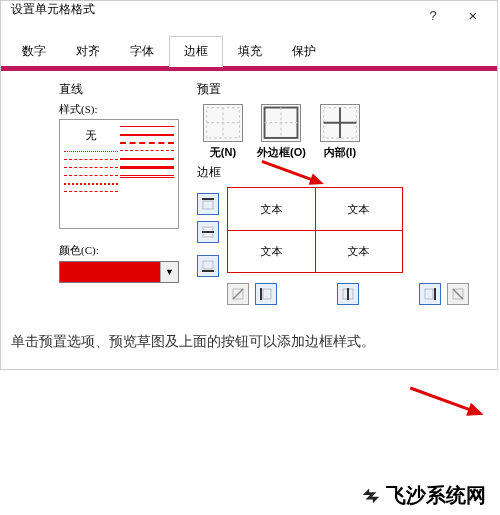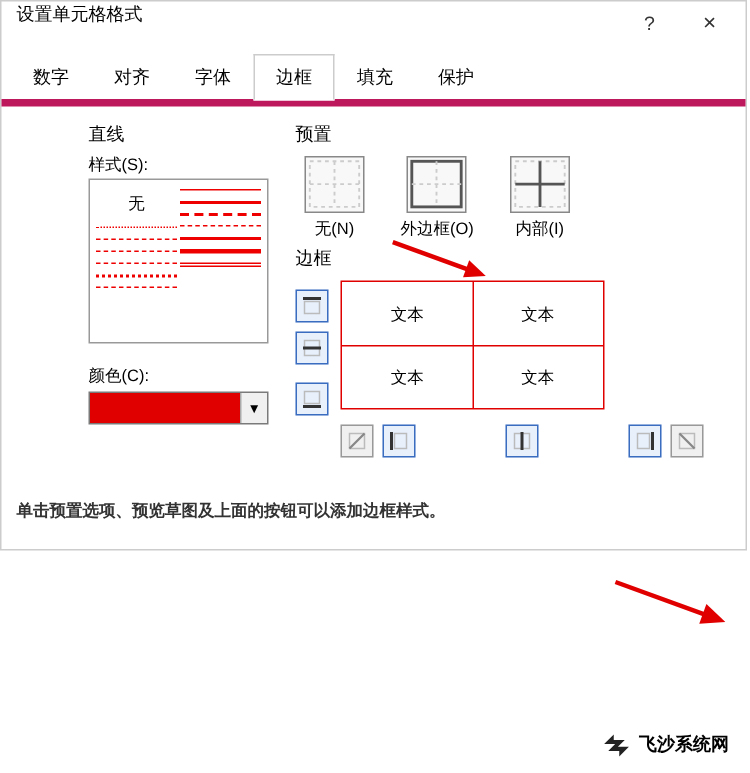--- a/index.html
+++ b/index.html
@@ -13,21 +13,21 @@
     .titlebar-btn.close { font-size: 15px; }
     
     .tabs { display: flex; border-bottom: 5px solid #be185d; padding: 0 6px; margin-top: 4px; }
     .tab { padding: 6px 14px; font-size: 12px; border: 1px solid transparent; position: relative; top: 1px; cursor: pointer; }
     .tab.active { border: 1px solid #ccc; border-bottom: 1px solid #fff; background: #fff; }
     
     .content { padding: 10px 14px; display: flex; gap: 18px; }
     
     .left-col { width: 120px; margin-left: 44px; }
     .section-label { font-size: 12px; margin-bottom: 4px; }
-    .sub-label { font-size: 11px; margin: 4px 0 2px; }
+    .sub-label { font-size: 11px; margin: 4px 0 2px; font-family: Liberation Serif, serif; }
     
     .style-box { border: 1px solid #999; height: 110px; padding: 4px; display: flex; gap: 2px; }
     .style-col { flex: 1; display: flex; flex-direction: column; gap: 6px; padding-top: 2px; }
     .style-none { font-size: 11px; text-align: center; padding: 2px 0; }
     .line-sample { height: 2px; width: 100%; }
     .ls-dot1 { border-top: 1px dotted #e00; }
     .ls-dot2 { border-top: 1px dashed #e00; }
     .ls-dot3 { border-top: 2px dotted #e00; }
     .ls-dot4 { border-top: 1px dashed #e00; }
     .ls-thin { border-top: 1px solid #e00; }
@@ -37,21 +37,21 @@
     .ls-dashdot { border-top: 1px dashed #e00; }
     .ls-dashdot2 { border-top: 2px dashed #e00; }
     .ls-dashdotdot { border-top: 1px dashed #e00; }
     
     .color-combo { display: flex; margin-top: 3px; height: 22px; border: 1px solid #7a7a7a; }
     .color-swatch { flex: 1; background: #e00000; }
     .color-dropdown { width: 18px; display: flex; align-items: center; justify-content: center; border-left: 1px solid #aaa; background: #f0f0f0; font-size: 9px; }
     
     .right-col { flex: 1; }
     
-    .preset-row { display: flex; gap: 24px; margin: 6px 0 4px 6px; }
+    .preset-row { display: flex; gap: 14px; margin: 6px 0 4px 6px; font-weight: bold; }
     .preset-item { display: flex; flex-direction: column; align-items: center; gap: 3px; }
     .preset-btn { width: 40px; height: 38px; border: 1px solid #888; background: #f8f8f8; display: flex; align-items: center; justify-content: center; cursor: pointer; }
     .preset-caption { font-size: 11px; }
     
     .border-section { display: flex; margin-top: 6px; }
     .edge-col-left { width: 24px; display: flex; flex-direction: column; gap: 6px; padding-top: 6px; margin-right: 6px; }
     .edge-bottom-row { display: flex; gap: 6px; margin-top: 6px; margin-left: 30px; align-items: center; }
     
     .small-btn { width: 22px; height: 22px; border: 1px solid #3a6cbf; background: #e8f0fc; display: flex; align-items: center; justify-content: center; cursor: pointer; }
     .small-btn.inactive { border: 1px solid #999; background: #f0f0f0; }
@@ -63,24 +63,24 @@
     .preview-cell { position: absolute; width: 50%; height: 50%; display: flex; align-items: center; justify-content: center; font-size: 11px; }
     .preview-cell.tl { top: 0; left: 0; }
     .preview-cell.tr { top: 0; right: 0; }
     .preview-cell.bl { bottom: 0; left: 0; }
     .preview-cell.br { bottom: 0; right: 0; }
     
     .red-arrow { position: absolute; color: #e00000; }
     .arrow1 { left: 256px; top: 160px; transform: rotate(200deg); }
     .arrow2 { right: 14px; top: 388px; transform: rotate(200deg); }
     
-    .hint-text { font-size: 11px; color: #333; margin: 18px 10px; font-weight: bold; }
+    .hint-text { font-size: 14px; color: #333; margin: 18px 10px; }
     
     .watermark { position: absolute; right: 14px; bottom: 8px; text-align: right; line-height: 1.2; }
-    .wm-top { font-size: 12px; font-weight: bold; display: flex; align-items: center; gap: 4px; }
+    .wm-top { font-size: 20px; font-weight: bold; display: flex; align-items: center; gap: 4px; }
     .wm-top svg { width: 22px; height: 22px; }
     .wm-url { font-size: 11px; color: #444; letter-spacing: 0.5px; }
     .edge-bottom-row .spacer-wide { width: 48px; }
   </style>
 </head>
 <body>
 
 <div class="dialog">
 
   <div class="titlebar">

